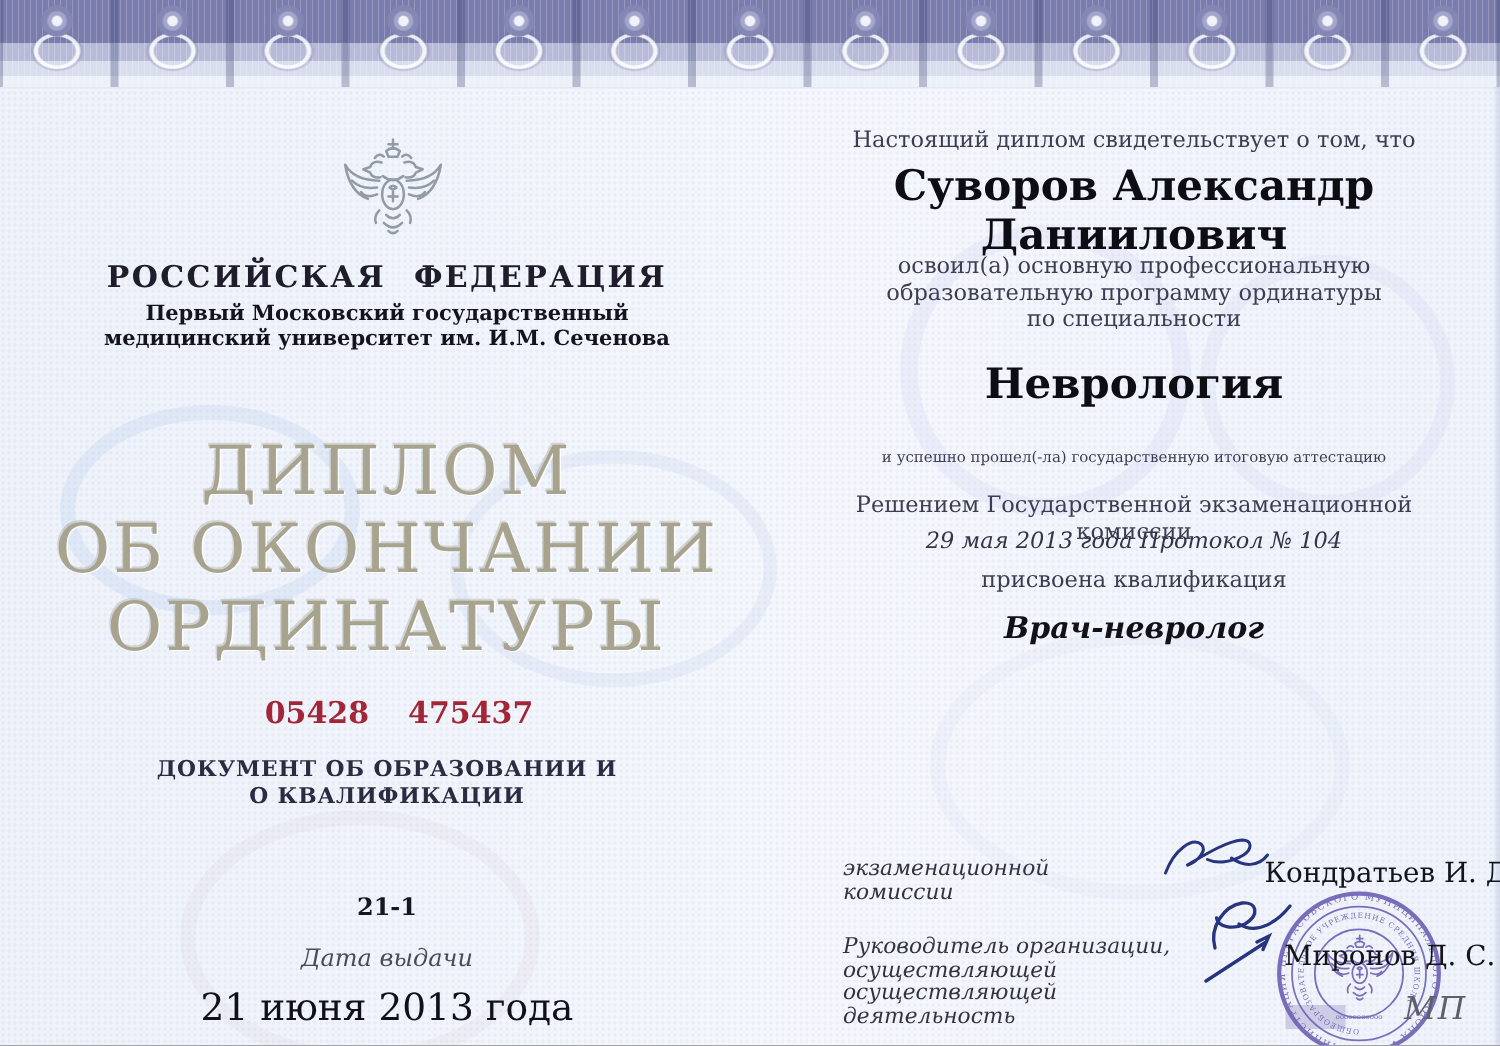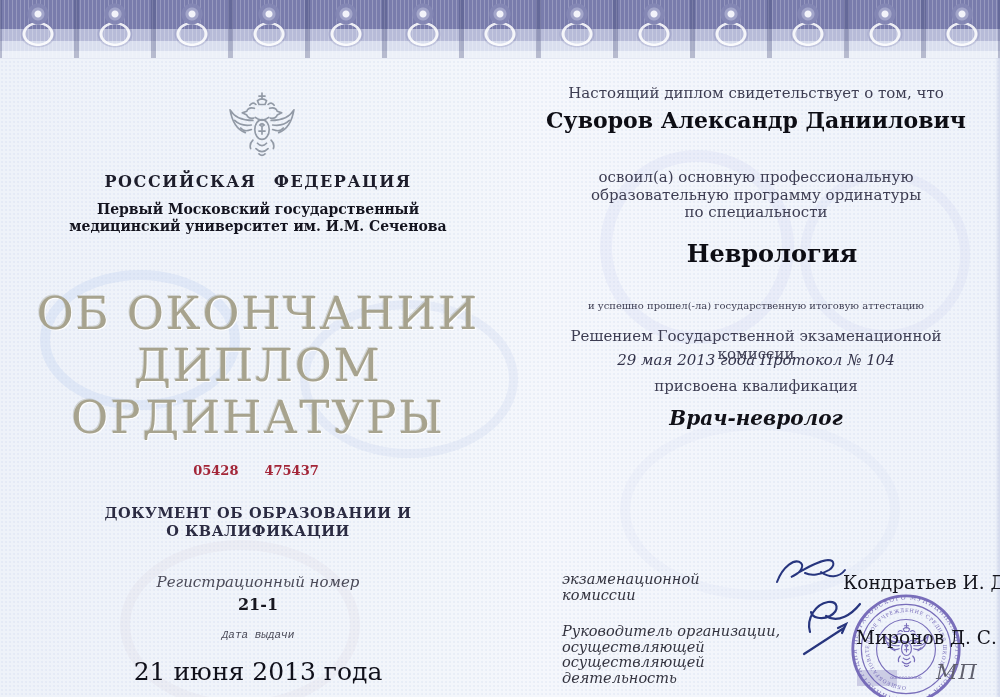--- a/index.html
+++ b/index.html
@@ -34,37 +34,37 @@
   .s2{left:300px;top:300px;width:200px;height:140px;border:9px solid rgba(175,195,235,0.18);}
   .s3{left:600px;top:150px;width:170px;height:170px;border:12px solid rgba(185,190,235,0.16);}
   .s4{left:800px;top:170px;width:150px;height:150px;border:10px solid rgba(185,190,235,0.14);}
   .s5{left:120px;top:540px;width:220px;height:150px;border:10px solid rgba(200,180,200,0.10);}
   .s6{left:620px;top:420px;width:260px;height:160px;border:10px solid rgba(185,195,235,0.10);}
   
   .abs{position:absolute;}
   .ctr{text-align:center;}
   
   .emblem{left:224px;top:86px;width:76px;height:78px;}
-  .country{left:58px;top:172px;width:400px;font-weight:bold;font-size:16px;letter-spacing:1.6px;word-spacing:10px;color:#1d1d2b;}
+  .country{left:58px;top:172px;width:400px;font-weight:bold;font-size:20px;letter-spacing:1.6px;word-spacing:10px;color:#1d1d2b;}
   .univ{left:48px;top:201px;width:420px;font-weight:bold;font-size:14px;line-height:17px;color:#14141f;}
   .big-title{left:28px;top:288px;width:460px;font-size:45px;line-height:52px;letter-spacing:2px;color:#a7a38e;
     text-shadow:1px 1px 0 rgba(255,255,255,0.85), -1px -1px 0 rgba(120,118,95,0.25);}
-  .serial{left:56px;top:463px;width:400px;font-weight:bold;font-size:13px;color:#a32638;}
+  .serial{left:66px;top:463px;width:400px;font-weight:bold;font-size:20px;color:#a32638;}
   .serial span{display:inline-block;}
   .serial .gap{width:26px;}
   .dockind{left:58px;top:504px;width:400px;font-weight:bold;font-size:14.5px;line-height:18px;letter-spacing:0.6px;color:#2b2b42;}
   .reglabel{left:58px;top:573px;width:400px;font-style:italic;font-size:15px;color:#4a4a58;}
   .regnum{left:58px;top:595px;width:400px;font-weight:bold;font-size:16px;color:#16161f;text-align:center;}
-  .datelabel{left:58px;top:629px;width:400px;font-style:italic;font-size:11px;color:#4a4a58;font-family:Liberation Mono, monospace;}
+  .datelabel{left:58px;top:629px;width:400px;font-style:italic;font-size:16px;color:#4a4a58;}
   .dateval{left:58px;top:657px;width:400px;font-weight:normal;font-size:25px;color:#10101a;}
   
   .intro{left:546px;top:84px;width:420px;font-size:15px;color:#3d3d52;}
-  .holder{left:526px;top:107px;width:460px;font-weight:bold;font-size:22px;color:#0d0d14;}
+  .holder{left:526px;top:107px;width:460px;font-weight:bold;font-size:28px;color:#0d0d14;}
   .program{left:546px;top:169px;width:420px;font-size:15px;line-height:17.5px;color:#3d3d52;}
-  .specialty{left:562px;top:239px;width:420px;font-weight:bold;font-size:24px;color:#0d0d14;}
+  .specialty{left:546px;top:239px;width:420px;font-weight:bold;font-size:28px;color:#0d0d14;}
   .attest{left:526px;top:300px;width:460px;font-size:10px;color:#3d3d52;}
   .commission{left:546px;top:327px;width:420px;font-size:15px;color:#3d3d52;}
   .protocol{left:546px;top:351px;width:420px;font-style:italic;font-size:15px;color:#33334a;}
   .quallabel{left:546px;top:377px;width:420px;font-size:15px;color:#3d3d52;}
   .qualval{left:546px;top:406px;width:420px;font-weight:bold;font-style:italic;font-size:20px;color:#111118;}
   .role{font-style:italic;font-size:14.5px;line-height:15.5px;color:#33333f;text-align:left;}
   .role1{left:562px;top:572px;width:215px;}
   .role2{left:562px;top:624px;width:240px;}
   .signame{font-size:18.5px;color:#14141c;white-space:nowrap;}
   .name1{left:843px;top:572px;}
@@ -116,35 +116,34 @@
   </svg>
 
   <div class="abs country ctr">РОССИЙСКАЯ ФЕДЕРАЦИЯ</div>
 
   <div class="abs univ ctr">
     <div>Первый Московский государственный</div>
     <div>медицинский университет им. И.М. Сеченова</div>
   </div>
 
   <div class="abs big-title ctr">
+    <div>ДИПЛОМ</div>
     <div>ОБ ОКОНЧАНИИ</div>
-    <div>ДИПЛОМ</div>
     <div>ОРДИНАТУРЫ</div>
   </div>
 
   <div class="abs serial ctr">
     <span>05428</span><span class="gap"></span><span>475437</span>
   </div>
 
   <div class="abs dockind ctr">
     <div>ДОКУМЕНТ ОБ ОБРАЗОВАНИИ И</div>
     <div>О  КВАЛИФИКАЦИИ</div>
   </div>
 
-  <div class="abs reglabel ctr">Регистрационный номер</div>
   <div class="abs regnum ctr">21-1</div>
 
   <div class="abs datelabel ctr">Дата выдачи</div>
   <div class="abs dateval ctr">21 июня 2013 года</div>
 
   <div class="abs intro ctr">Настоящий диплом свидетельствует о том, что</div>
 
   <div class="abs holder ctr">Суворов Александр Даниилович</div>
 
   <div class="abs program ctr">

